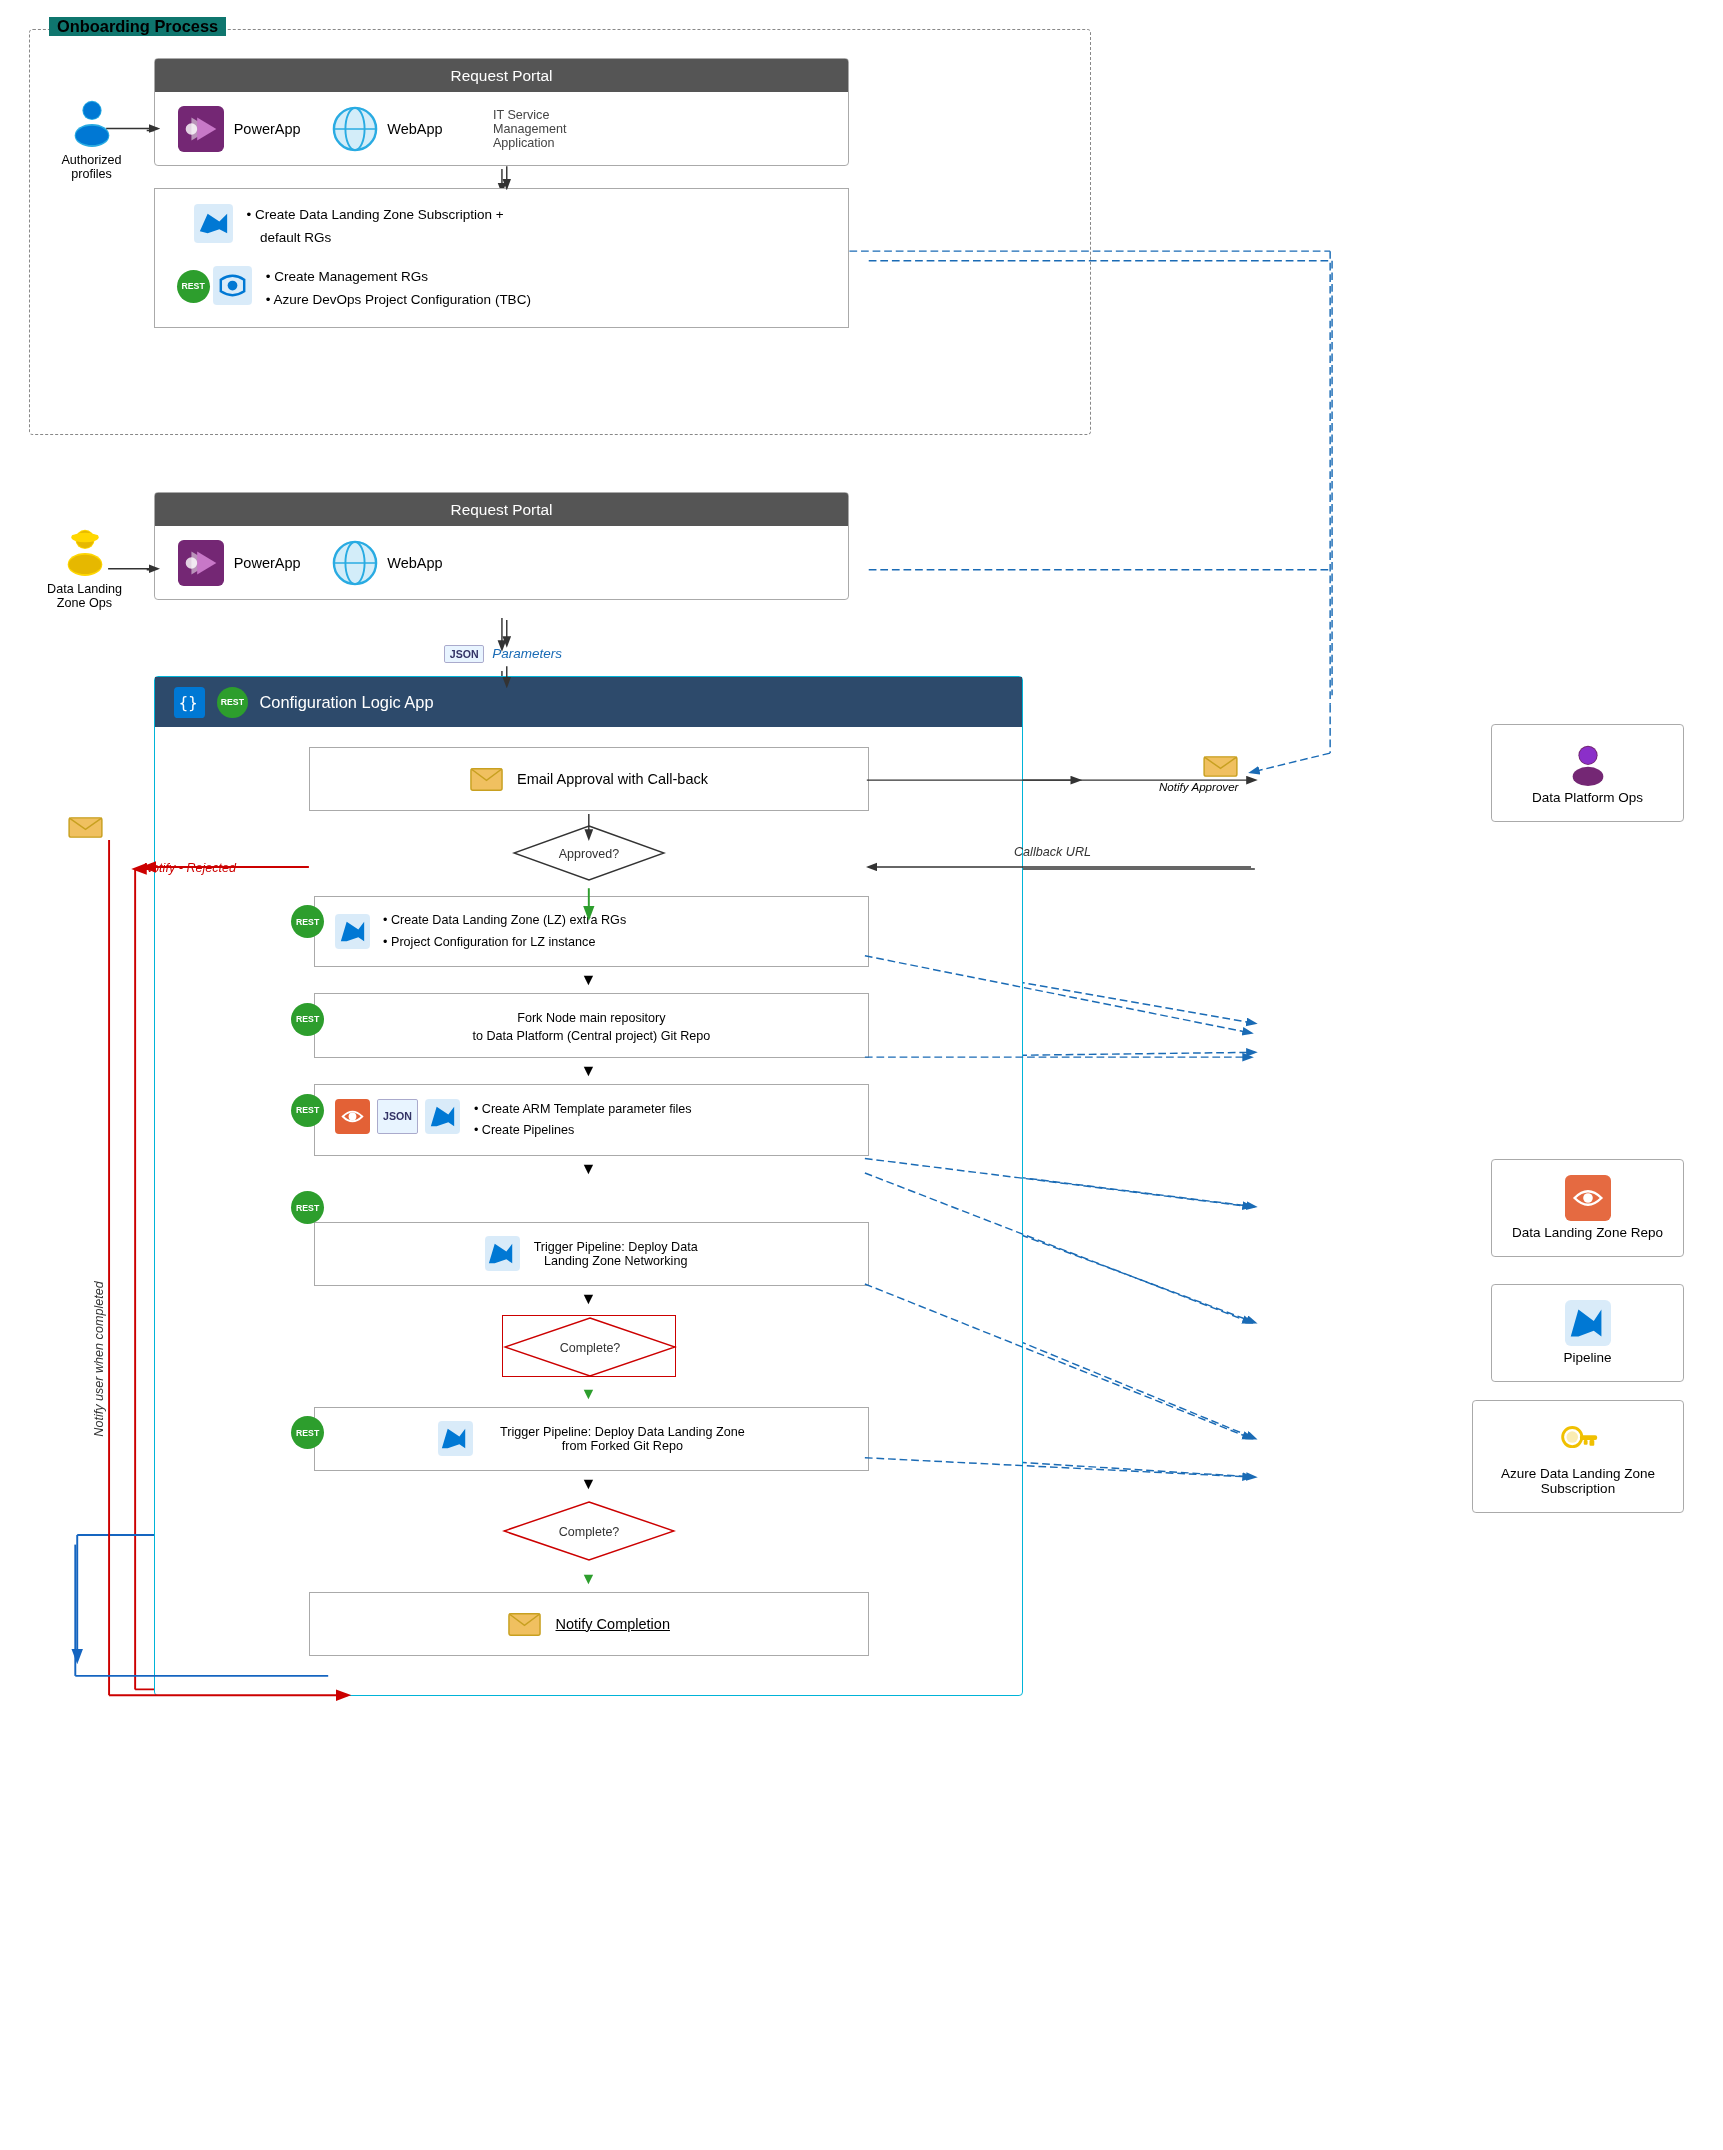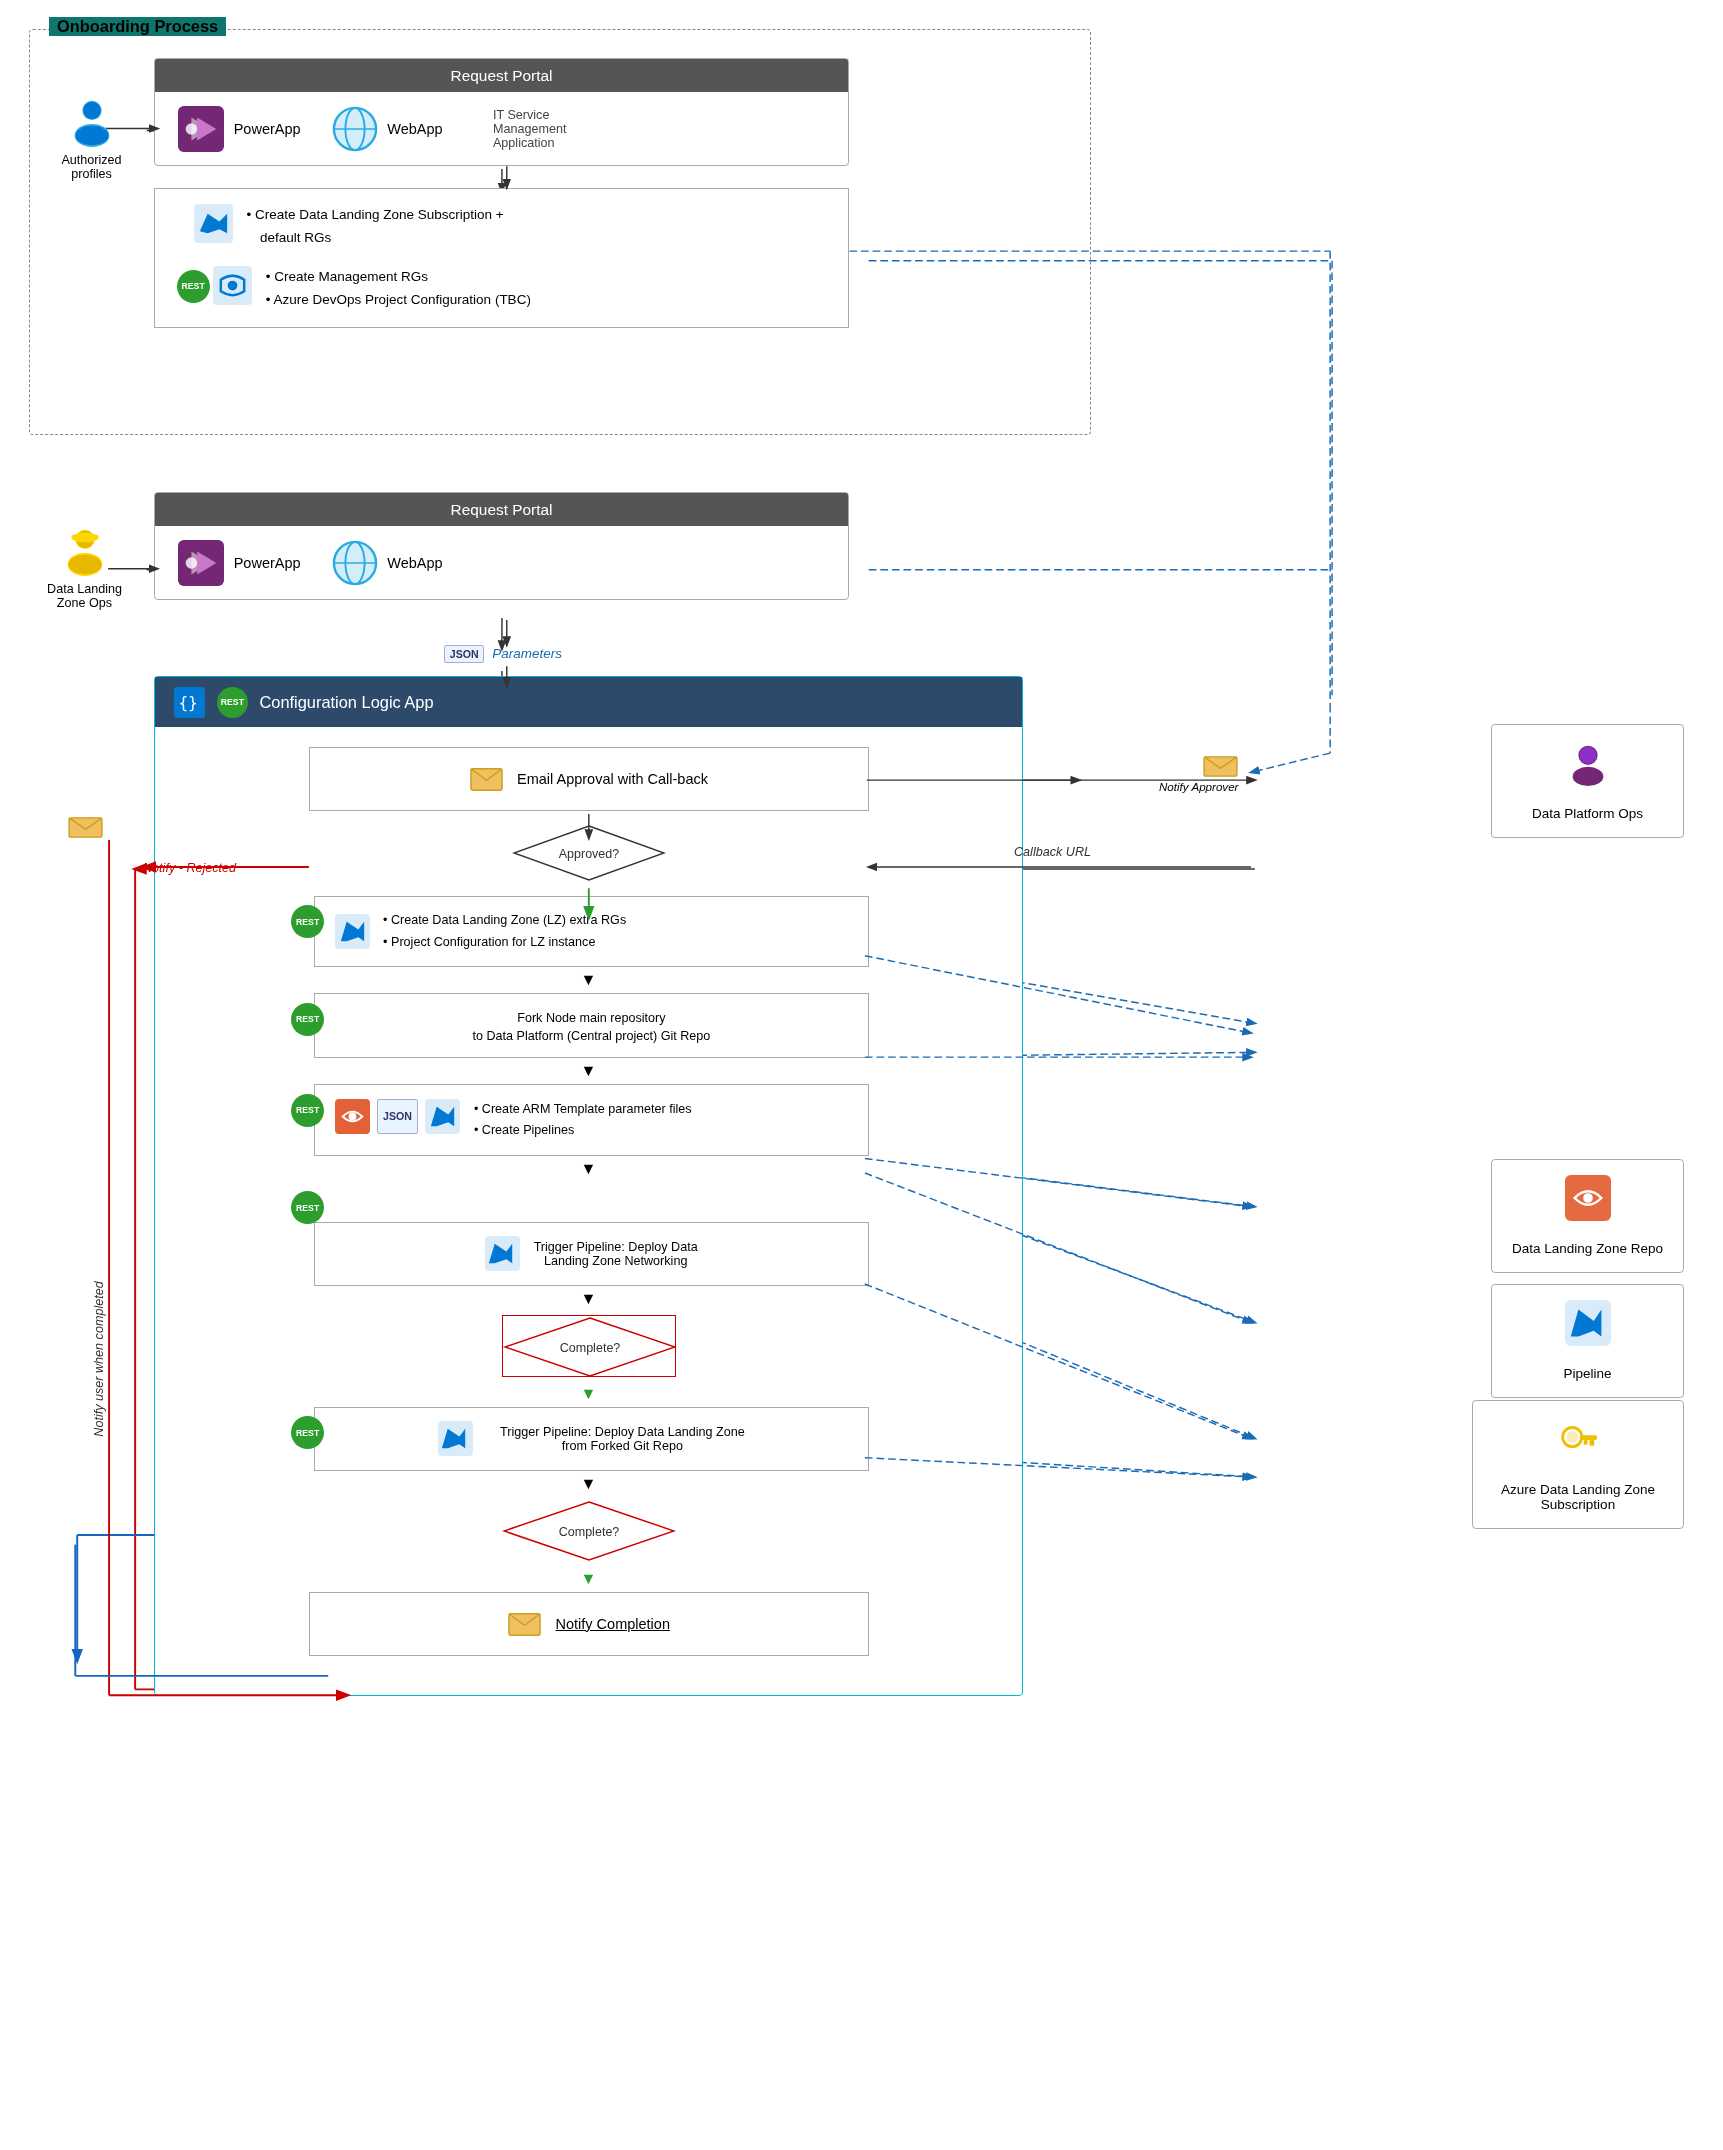--- a/index.html
+++ b/index.html
@@ -164,21 +164,21 @@
       position: absolute;
       right: 39px;
       border: 1.4px solid #aaa;
       border-radius: 3.9px;
       background: #fff;
       width: 193px;
       display: flex;
       flex-direction: column;
       align-items: center;
       padding: 15.4px;
-      gap: 20px;
+      gap: 4px;
       text-align: center;
       font-size: 13.5px;
       font-weight: 500;
     }
 
     
     .arrows-svg {
       position: absolute;
       top: 0;
       left: 0;

